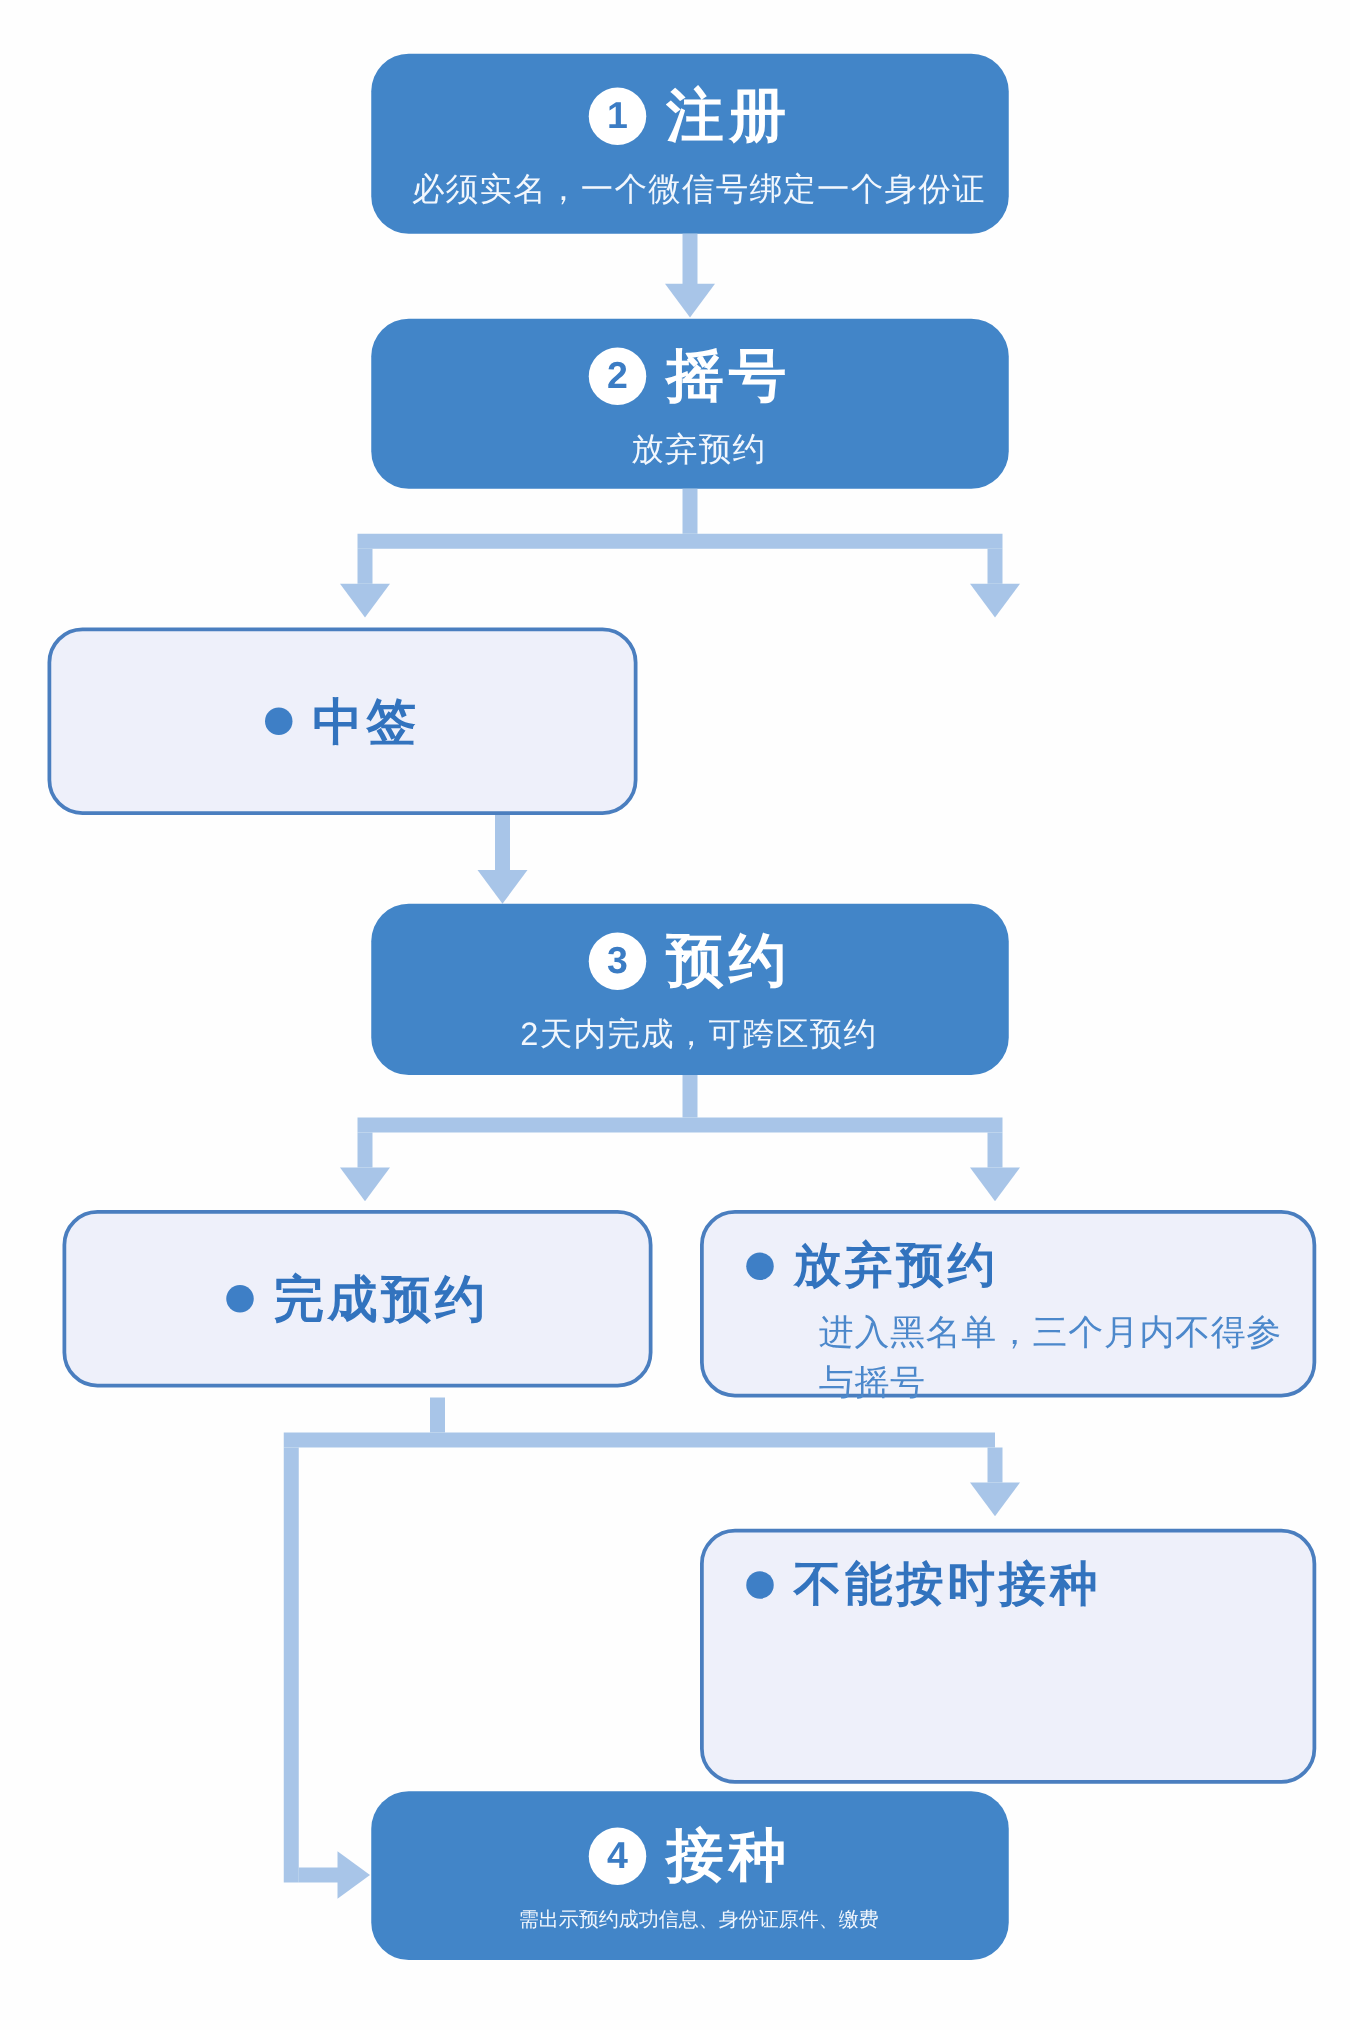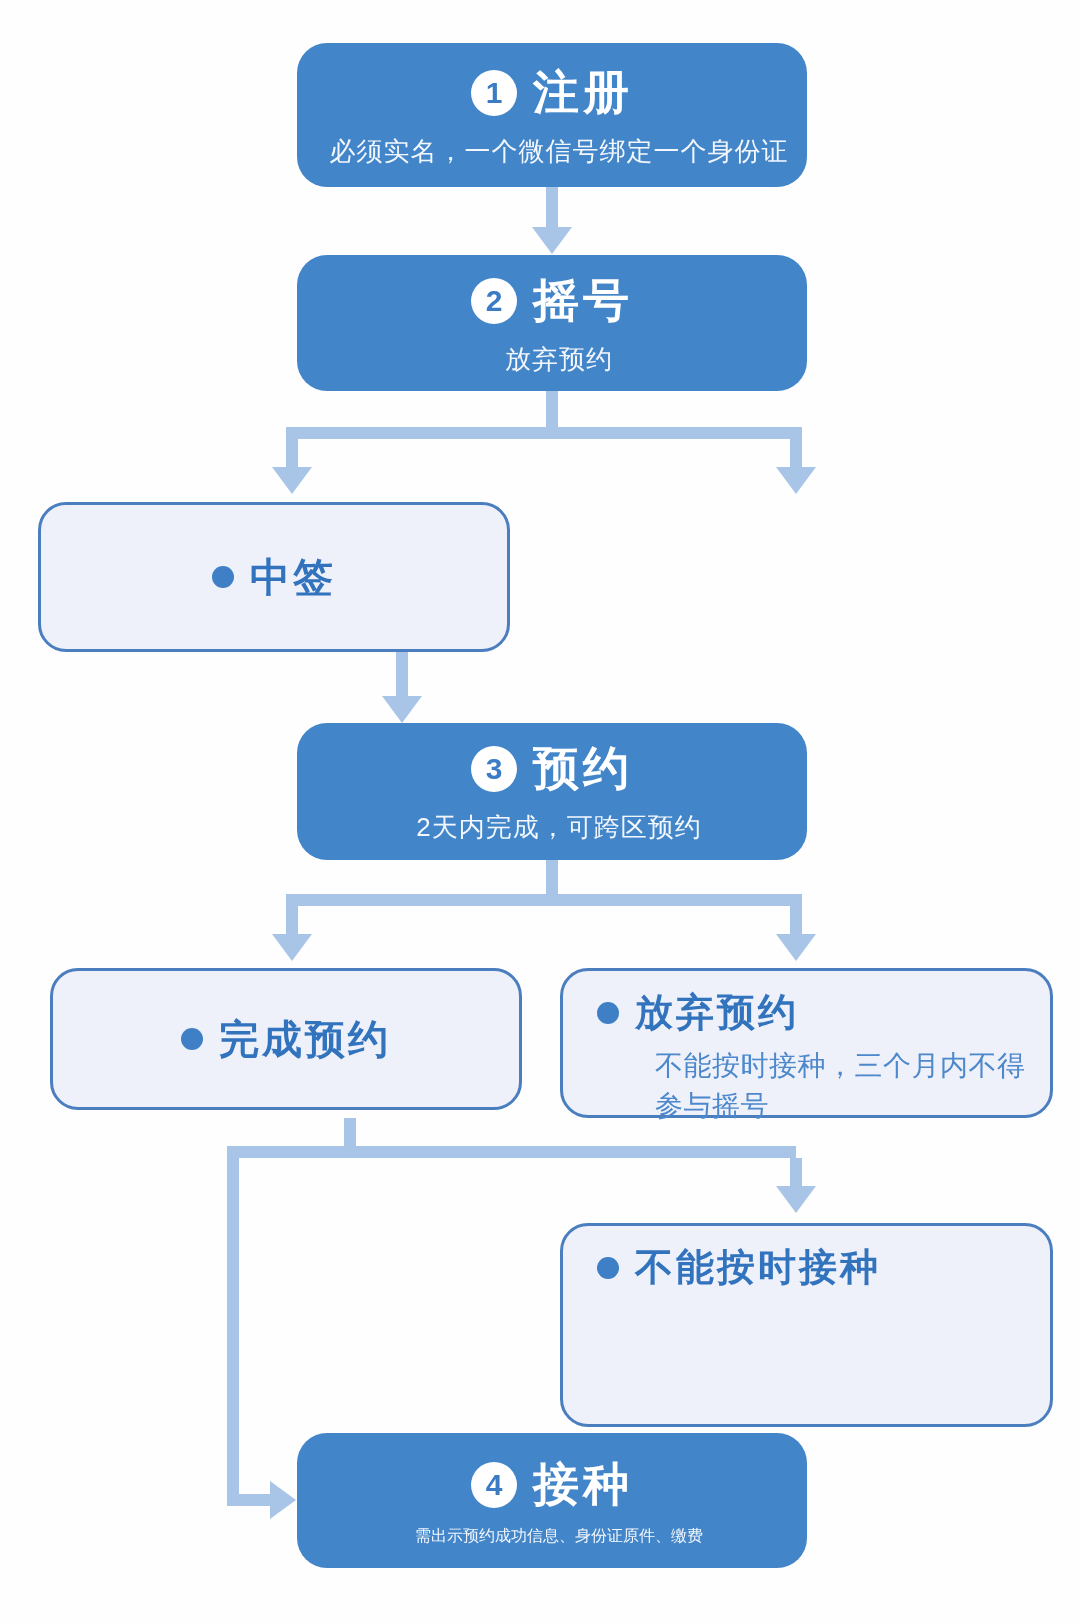--- a/index.html
+++ b/index.html
@@ -110,21 +110,21 @@
       <span class="bullet"></span>
       <span>完成预约</span>
     </div>
   </div>
 
   <div class="lightbox detail" style="left:560px;top:968px;width:493px;height:150px;">
     <div class="light-title-row" style="font-size:38px;">
       <span class="bullet"></span>
       <span>放弃预约</span>
     </div>
-    <div class="light-desc">不能按时接种，三个月内不得参与摇号</div>
+    <div class="light-desc">进入黑名单，三个月内不得参与摇号</div>
   </div>
 
   <div class="conn" style="left:344px;top:1118px;width:12px;height:28px;"></div>
   <div class="conn" style="left:227px;top:1146px;width:569px;height:12px;"></div>
 
   <div class="conn" style="left:790px;top:1158px;width:12px;height:28px;"></div>
   <div class="head-down" style="left:776px;top:1186px;"></div>
 
   <div class="conn" style="left:227px;top:1158px;width:12px;height:348px;"></div>
   <div class="conn" style="left:239px;top:1494px;width:32px;height:12px;"></div>

